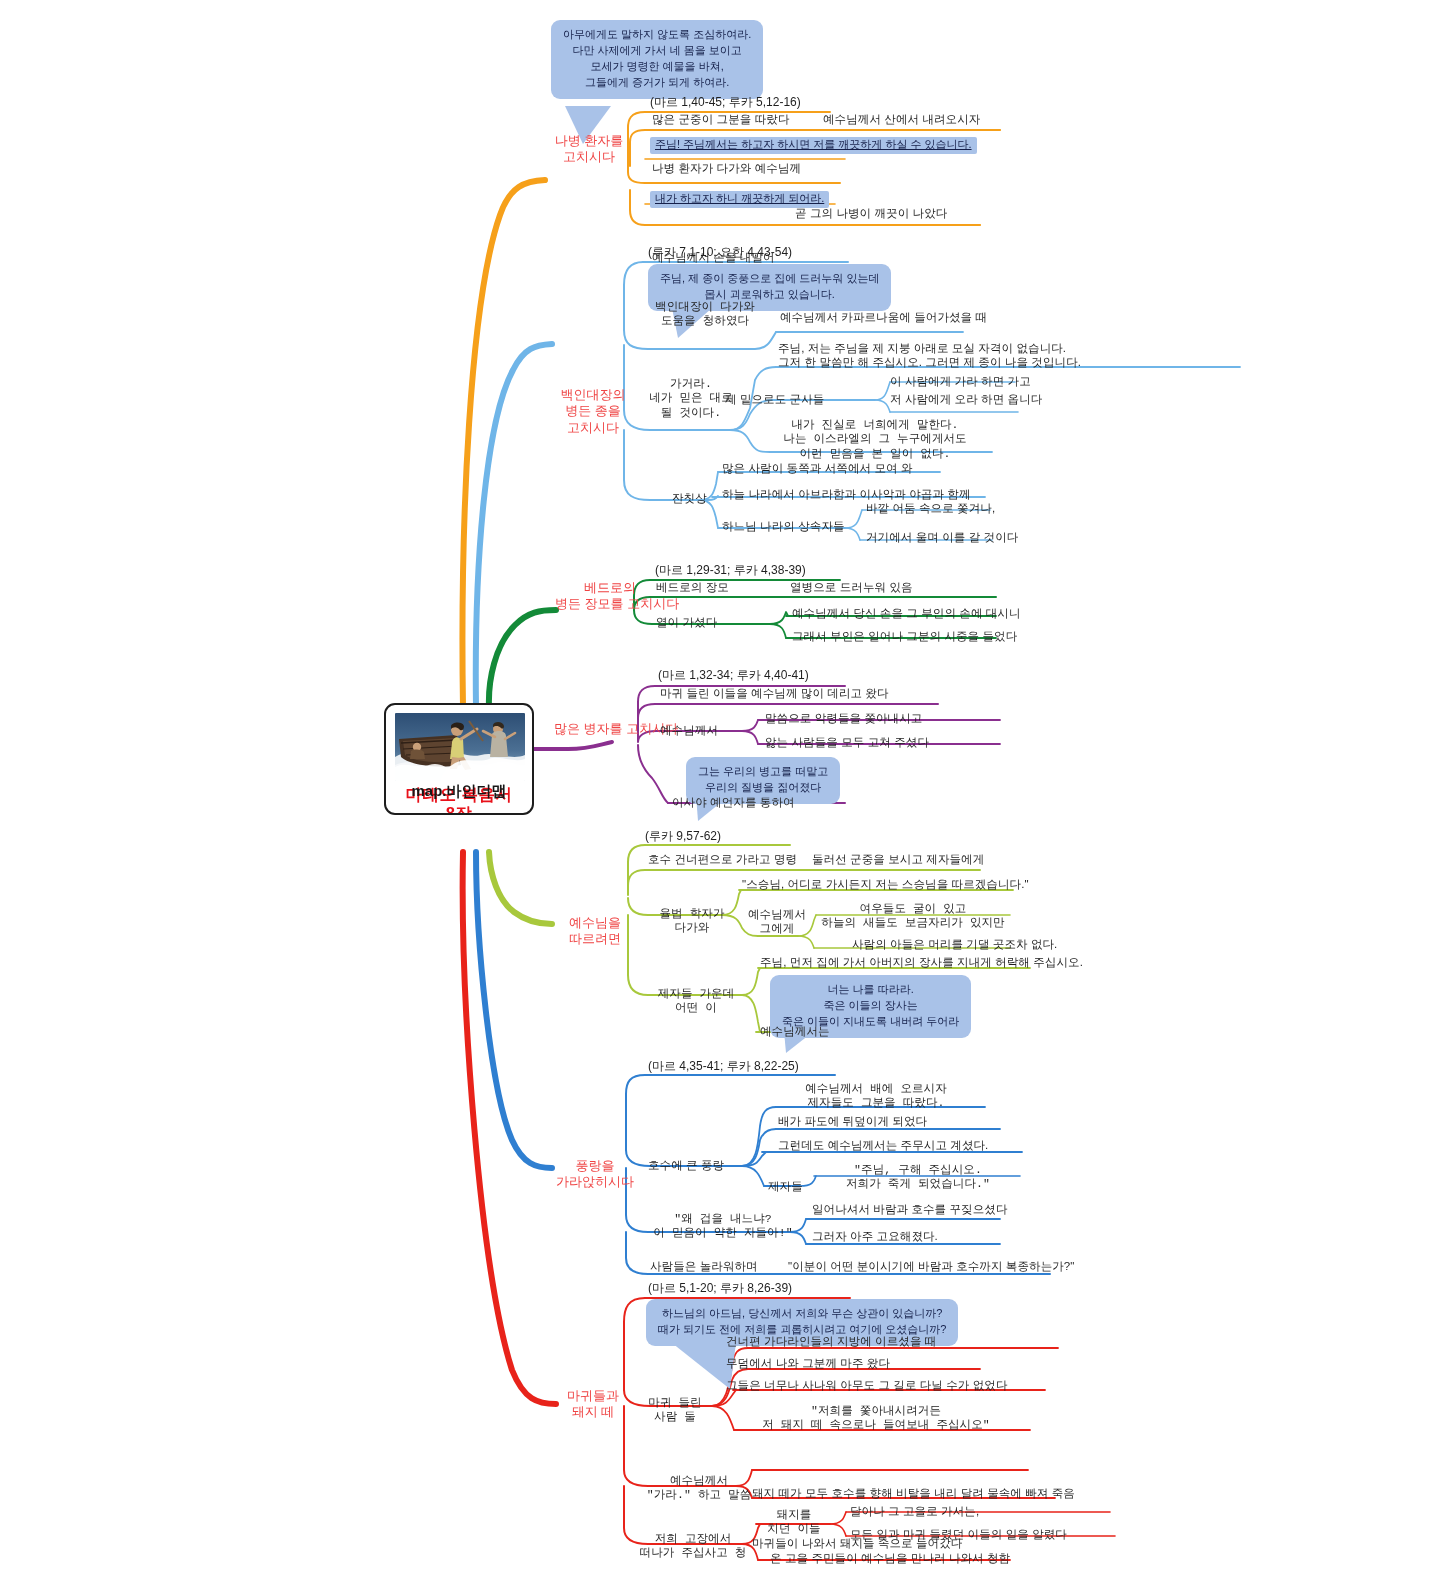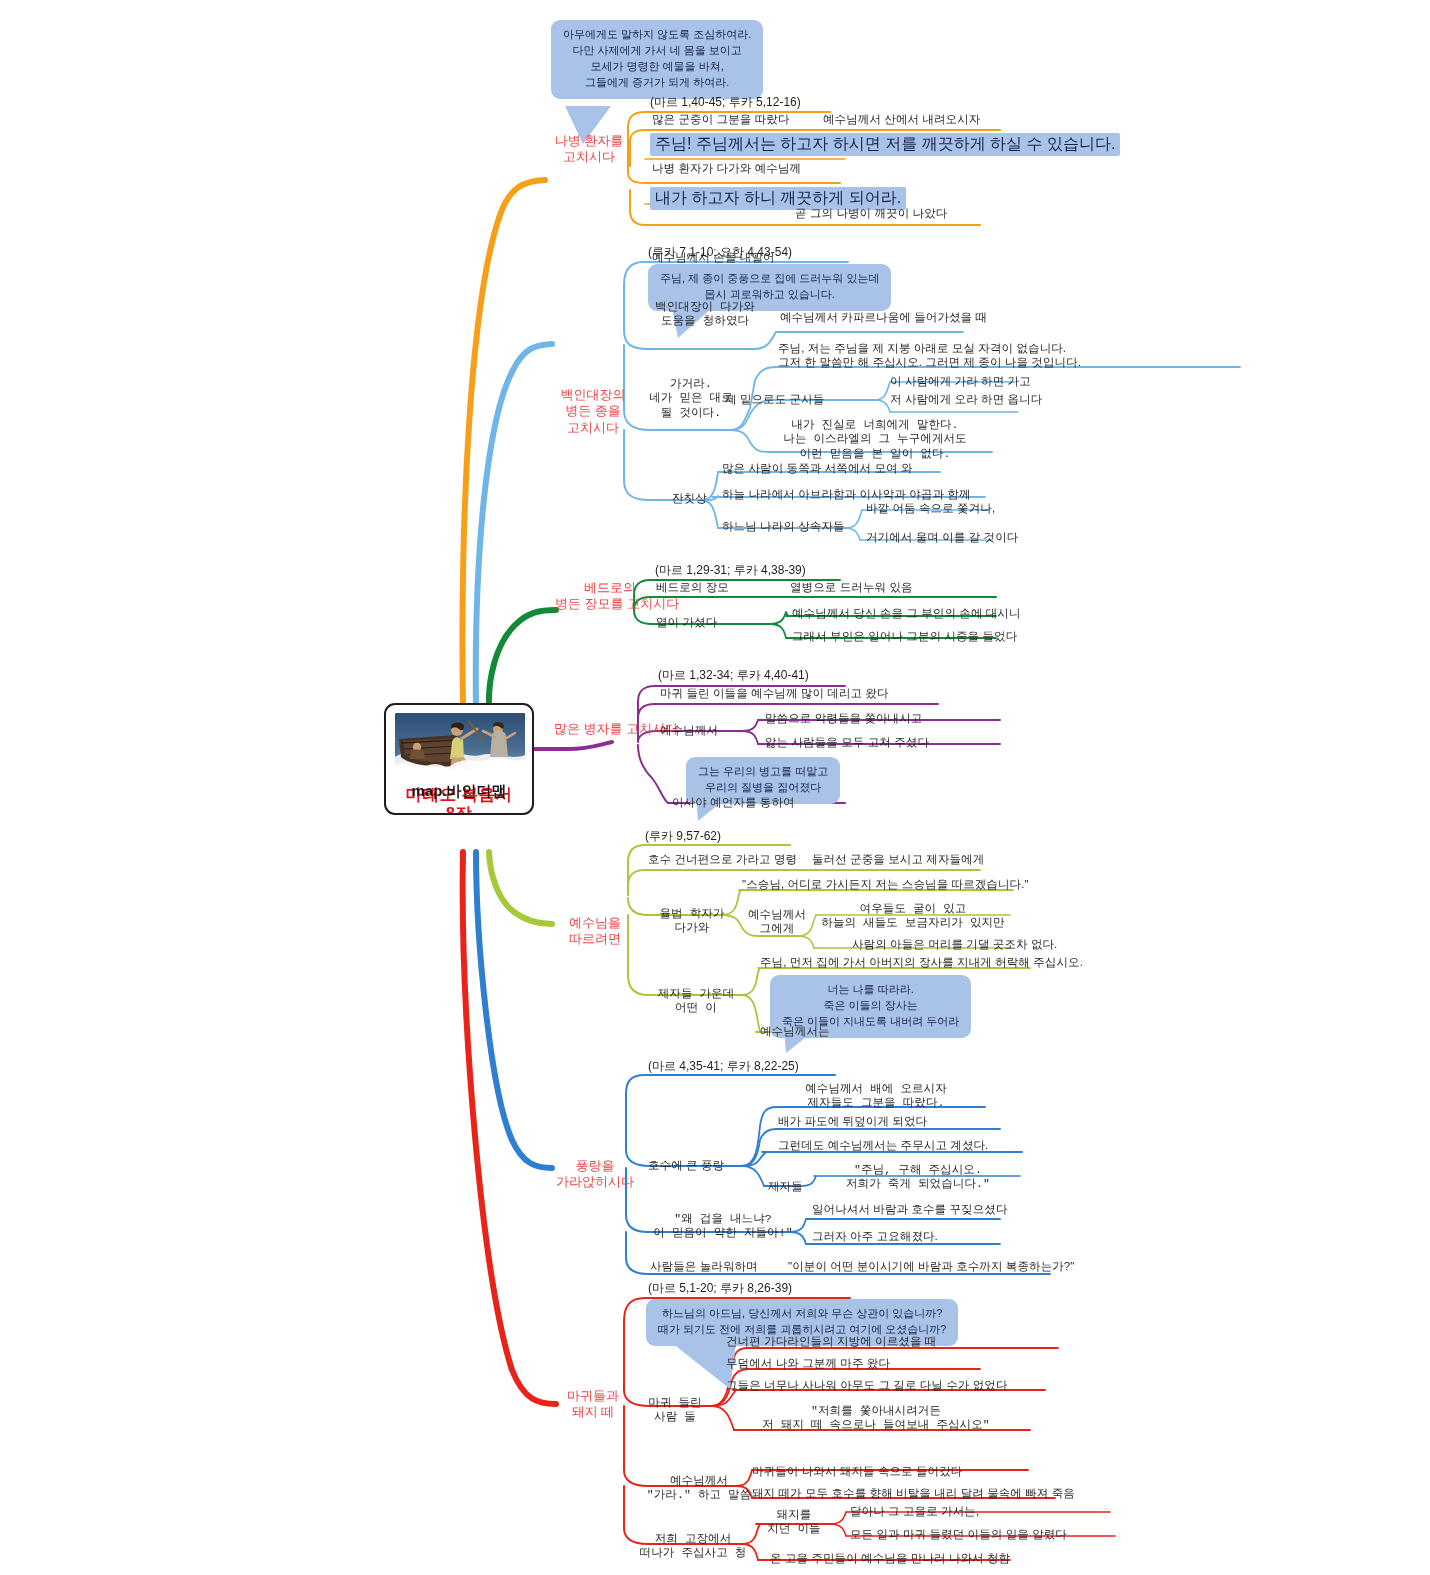--- a/index.html
+++ b/index.html
@@ -47,22 +47,23 @@
     font-size: 13px;
     color: #ef4444;
     text-align: center;
     font-weight: 400;
   }
   .hl {
     background: #a9c2e8;
     color: #16204a;
     padding: 1px 5px 2px 5px;
     border-radius: 2px;
-    font-size: 16px;
+    font-size: 11px;
     display: inline-block;
+    text-decoration: underline;
   }
   .bubble {
     position: absolute;
     background: #a9c2e8;
     color: #15204a;
     border-radius: 9px;
     padding: 7px 12px 8px 12px;
     font-size: 11px;
     line-height: 1.45;
     text-align: center;
@@ -495,21 +496,21 @@
   <div class="node txt" style="left:726px; top:1356px;">무덤에서 나와 그분께 마주 왔다</div>
   <div class="node txt" style="left:726px; top:1378px;">그들은 너무나 사나워 아무도 그 길로 다닐 수가 없었다</div>
   <div class="node txt center-align" style="left:726px; top:1404px; width:300px;">
     <span>"저희를 쫓아내시려거든</span><br>
     <span>저 돼지 떼 속으로나 들여보내 주십시오"</span>
   </div>
   <div class="node txt center-align" style="left:640px; top:1474px; width:118px;">
     <span>예수님께서</span><br>
     <span>"가라." 하고 말씀</span>
   </div>
-  <div class="node txt" style="left:752px; top:1464px;">마귀들이 나와서 돼지들 속으로 들어갔다</div>
+  <div class="node txt" style="left:752px; top:1536px;">마귀들이 나와서 돼지들 속으로 들어갔다</div>
   <div class="node txt" style="left:752px; top:1486px;">돼지 떼가 모두 호수를 향해 비탈을 내리 달려 물속에 빠져 죽음</div>
   <div class="node txt center-align" style="left:628px; top:1532px; width:130px;">
     <span>저희 고장에서</span><br>
     <span>떠나가 주십사고 청</span>
   </div>
   <div class="node txt center-align" style="left:760px; top:1508px; width:68px;">
     <span>돼지를</span><br>
     <span>치던 이들</span>
   </div>
   <div class="node txt" style="left:850px; top:1504px;">달아나 그 고을로 가서는,</div>

